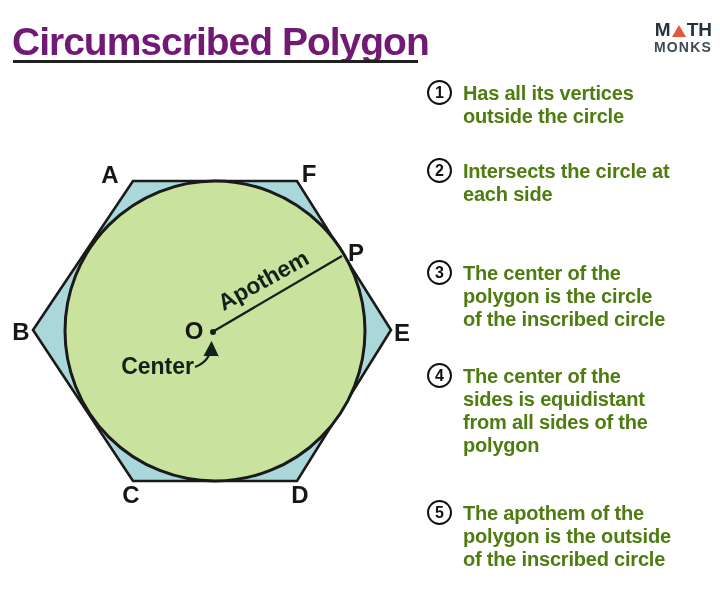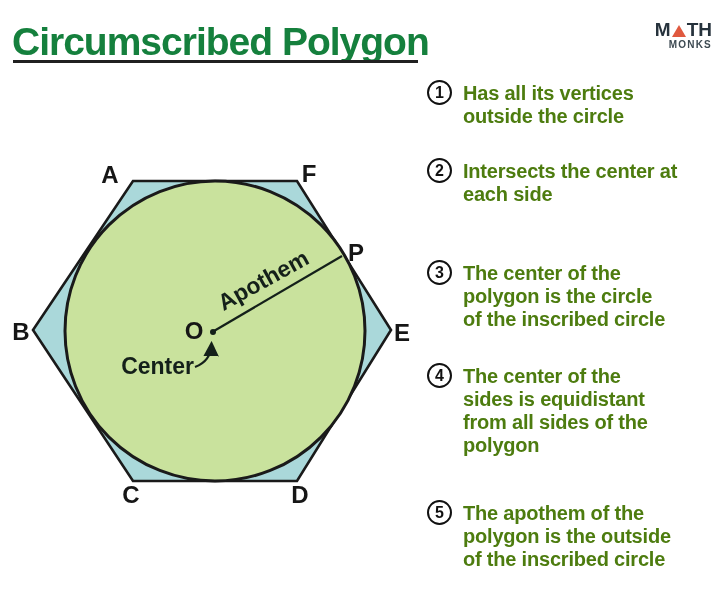--- a/index.html
+++ b/index.html
@@ -2,36 +2,36 @@
 <html><head>
 <meta charset="utf-8">
 <style>
   html,body{margin:0;padding:0;}
   body{
     width:720px;height:600px;background:#ffffff;position:relative;
     font-family:"Liberation Sans", sans-serif;overflow:hidden;
   }
   .title{
     position:absolute;left:12px;top:20px;
-    font-size:39px;font-weight:bold;letter-spacing:-1px;color:#15803d;
+    font-size:39px;font-weight:bold;letter-spacing:-1px;color:#701a75;
     white-space:nowrap;
   }
   .title-underline{
     position:absolute;left:13px;top:60px;width:405px;height:3px;background:#202020;
   }
   .logo{position:absolute;left:646px;top:21px;width:66px;}
   .logo-row{display:flex;align-items:flex-end;justify-content:flex-end;}
   .logo-word{font-size:19px;font-weight:bold;color:#26323c;letter-spacing:0px;line-height:17px;}
   .logo-tri{
     width:0;height:0;margin:0 1px 1px 1px;
     border-left:7px solid transparent;border-right:7px solid transparent;
     border-bottom:12px solid #e0593f;
   }
   .logo-sub{
-    text-align:right;font-size:10px;font-weight:bold;color:#3d4a52;
+    text-align:right;font-size:14px;font-weight:bold;color:#3d4a52;
     letter-spacing:1.2px;margin-top:1px;
   }
   .diagram-svg{position:absolute;left:0px;top:140px;}
   .svg-label{font-family:"Liberation Sans", sans-serif;font-size:24px;font-weight:600;fill:#161616;}
   .svg-anno{font-family:"Liberation Sans", sans-serif;font-size:23px;font-weight:600;fill:#14201a;}
   .list-item{position:absolute;left:426px;width:292px;}
   .num-badge{
     position:absolute;left:1px;top:-2px;width:21px;height:21px;
     border:2.5px solid #111;border-radius:50%;
     display:flex;align-items:center;justify-content:center;
@@ -92,21 +92,21 @@
   <span class="num-badge">1</span>
   <div class="item-lines">
     <div>Has all its vertices</div>
     <div>outside the circle</div>
   </div>
 </div>
 
 <div class="list-item" style="top:160px">
   <span class="num-badge">2</span>
   <div class="item-lines">
-    <div>Intersects the center at</div>
+    <div>Intersects the circle at</div>
     <div>each side</div>
   </div>
 </div>
 
 <div class="list-item" style="top:262px">
   <span class="num-badge">3</span>
   <div class="item-lines">
     <div>The center of the</div>
     <div>polygon is the circle</div>
     <div>of the inscribed circle</div>

